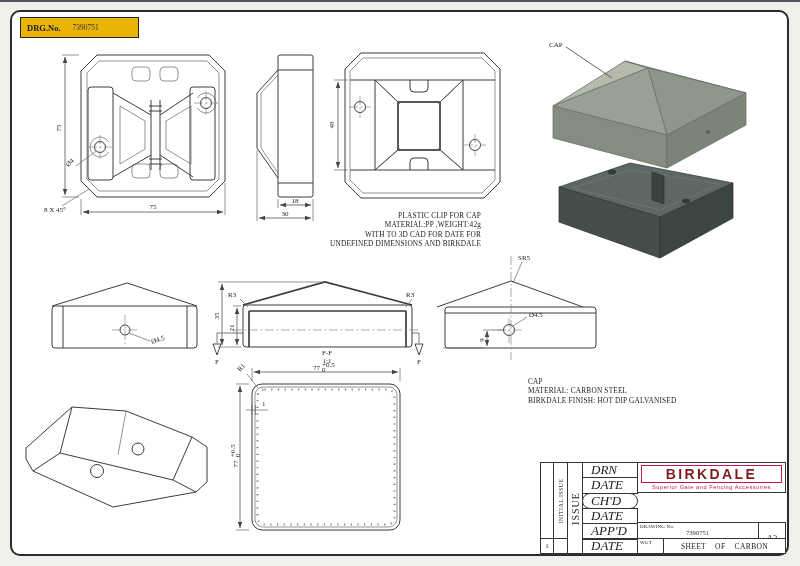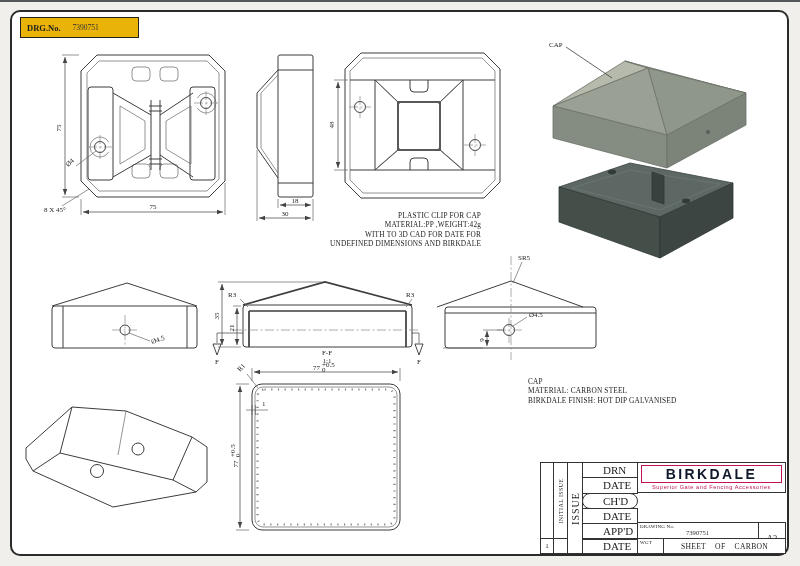--- a/index.html
+++ b/index.html
@@ -14,27 +14,27 @@
   .ln{fill:none;stroke:#3c3c3c;stroke-width:1;}
   .lnt{fill:none;stroke:#3c3c3c;stroke-width:1.7;}
   .thin{fill:none;stroke:#666;stroke-width:.7;}
   .dim{fill:none;stroke:#555;stroke-width:.8;}
   .cl{fill:none;stroke:#8a8a8a;stroke-width:.7;stroke-dasharray:9 2.5 2 2.5;}
   .note{position:absolute;font-size:7.3px;line-height:9.4px;letter-spacing:.2px;color:#222;white-space:nowrap;}
   
   #tblock{position:absolute;left:540px;top:462px;width:246px;height:92px;background:#fff;font-family:"Liberation Serif",serif;}
   .cell{position:absolute;border:1px solid #333;box-sizing:border-box;background:#fff;}
   .cell .tiny{position:absolute;left:2px;top:1px;font-size:5px;letter-spacing:.2px;color:#222;}
-  .rowlab{display:flex;align-items:center;padding-left:20px;font-size:11px;}
+  .rowlab{display:flex;align-items:center;padding-left:8px;font-size:13px;font-style:italic;}
   .vwrap{display:flex;align-items:center;justify-content:center;height:100%;}
   .vtext{transform:rotate(-90deg);white-space:nowrap;font-size:6px;letter-spacing:.4px;}
   .vtext.big{font-size:10px;letter-spacing:1px;}
   .logo-outer{position:absolute;left:3px;right:3px;top:2px;}
   .logo-box{border:1.6px solid #c11457;text-align:center;}
-  .logo-big{font-family:"Liberation Sans",sans-serif;font-weight:800;font-size:14px;line-height:16px;letter-spacing:2.4px;color:#0f172a;transform:scaleY(1.05);}
+  .logo-big{font-family:"Liberation Sans",sans-serif;font-weight:800;font-size:14px;line-height:16px;letter-spacing:2.4px;color:#7f1d1d;transform:scaleY(1.05);}
   .logo-tag{font-family:"Liberation Sans",sans-serif;font-size:5.6px;letter-spacing:.55px;color:#c11457;text-align:center;margin-top:1px;white-space:nowrap;}
   .ttl{position:absolute;width:100%;text-align:center;top:12px;font-size:8px;letter-spacing:.3px;}
   .drwval{position:absolute;left:48px;top:6px;font-size:6.6px;color:#333;}
   .a3{display:flex;align-items:center;justify-content:center;font-size:8.5px;}
   .sheettxt{display:flex;align-items:center;justify-content:center;font-size:7.6px;word-spacing:7px;letter-spacing:.3px;}
   .onecell{display:flex;align-items:center;justify-content:center;font-size:7px;}
 </style>
 </head>
 <body>
 

